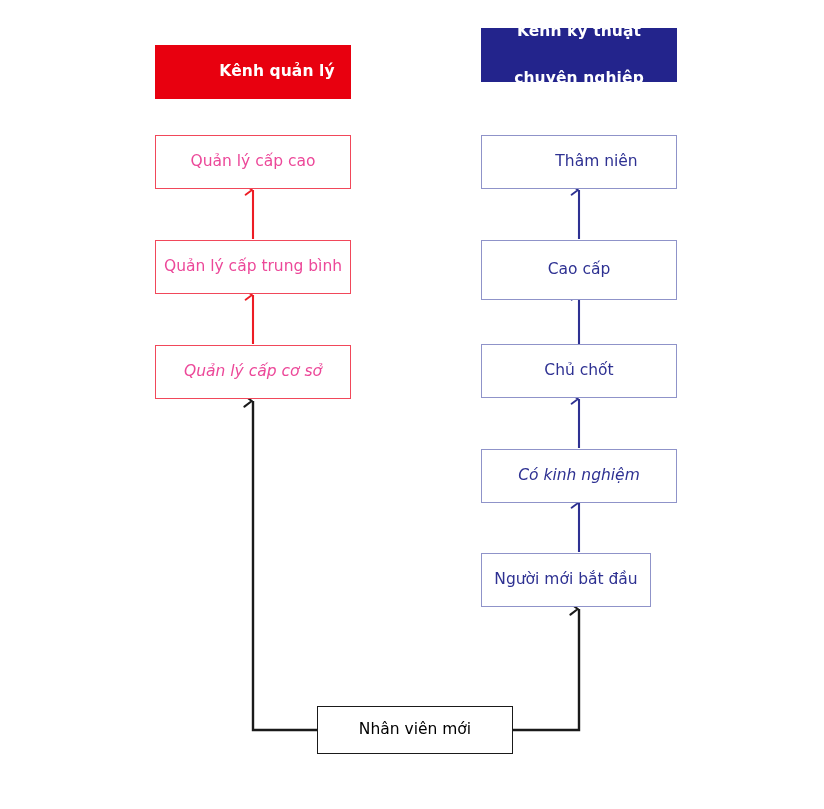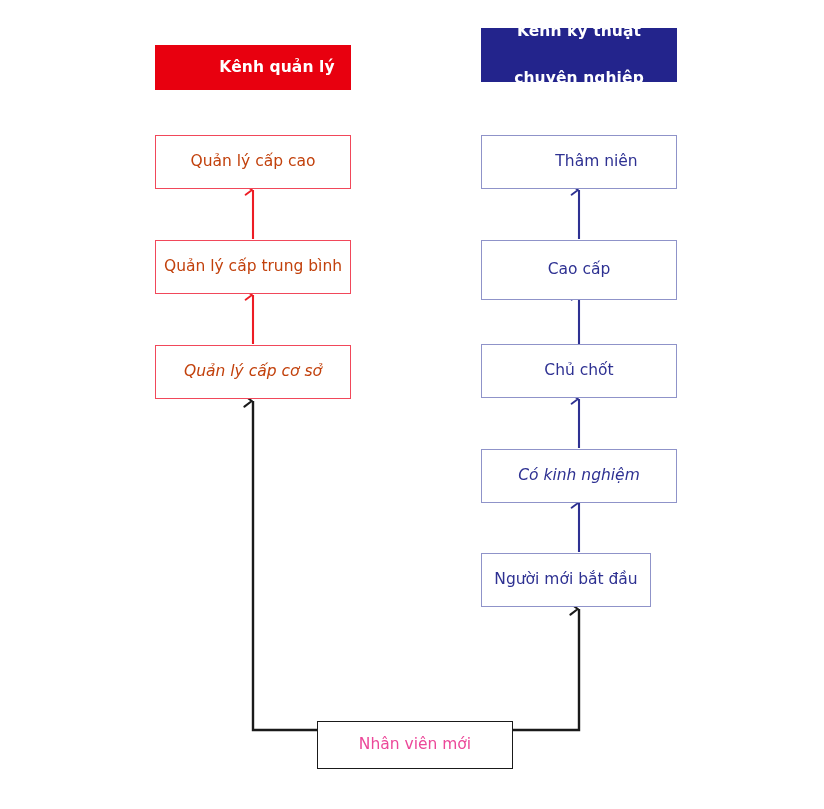--- a/index.html
+++ b/index.html
@@ -35,35 +35,34 @@
   .col-header.blue { background: #23248c; }
 
   
   .level-box {
     background: #ffffff;
     font-size: 15.5px;
     font-weight: 500;
   }
   .level-box.red {
     border: 1.3px solid #f1485a;
-    color: #c2410c;
+    color: #ec4899;
   }
   .level-box.blue {
     border: 1.3px solid #8f93c9;
     color: #2e3192;
   }
 
   
   .entry-box {
     background: #ffffff;
     border: 1.6px solid #1a1a1a;
-    color: #ec4899;
+    color: #000000;
     font-size: 15.5px;
     font-weight: 400;
-    margin-top: 15px;
   }
 
   svg#wires {
     position: absolute;
     left: 0; top: 0;
     width: 824px; height: 809px;
     pointer-events: none;
   }
 </style>
 </head>
@@ -94,21 +93,21 @@
 
     <line x1="579" y1="448" x2="579" y2="399" stroke="#2e3192" stroke-width="2.1" marker-end="url(#ah-blue)"></line>
 
     <line x1="579" y1="552" x2="579" y2="503" stroke="#2e3192" stroke-width="2.1" marker-end="url(#ah-blue)"></line>
 
     <path d="M317,730 L253,730 L253,401" fill="none" stroke="#1a1a1a" stroke-width="2.4" stroke-linejoin="miter" marker-end="url(#ah-black)"></path>
 
     <path d="M513,730 L579,730 L579,609" fill="none" stroke="#1a1a1a" stroke-width="2.4" stroke-linejoin="miter" marker-end="url(#ah-black)"></path>
   </svg>
 
-  <div class="node col-header red" style="left:155px; top:45px; width:196px; height:45px;padding-left:48px;">Kênh quản lý</div>
+  <div class="node col-header red" style="left:155px; top:45px; width:196px; height:54px;padding-left:48px;">Kênh quản lý</div>
 
   <div class="node level-box red" style="left:155px; top:135px; width:196px; height:54px;">Quản lý cấp cao</div>
 
   <div class="node level-box red" style="left:155px; top:240px; width:196px; height:54px;">Quản lý cấp trung bình</div>
 
   <div class="node level-box red" style="left:155px; top:345px; width:196px; height:54px;font-style:italic;">Quản lý cấp cơ sở</div>
 
   <div class="node col-header blue" style="left:481px; top:28px; width:196px; height:54px; flex-direction:column;gap:28px;">
     <span>Kênh kỹ thuật</span>
     <span>chuyên nghiệp</span>

